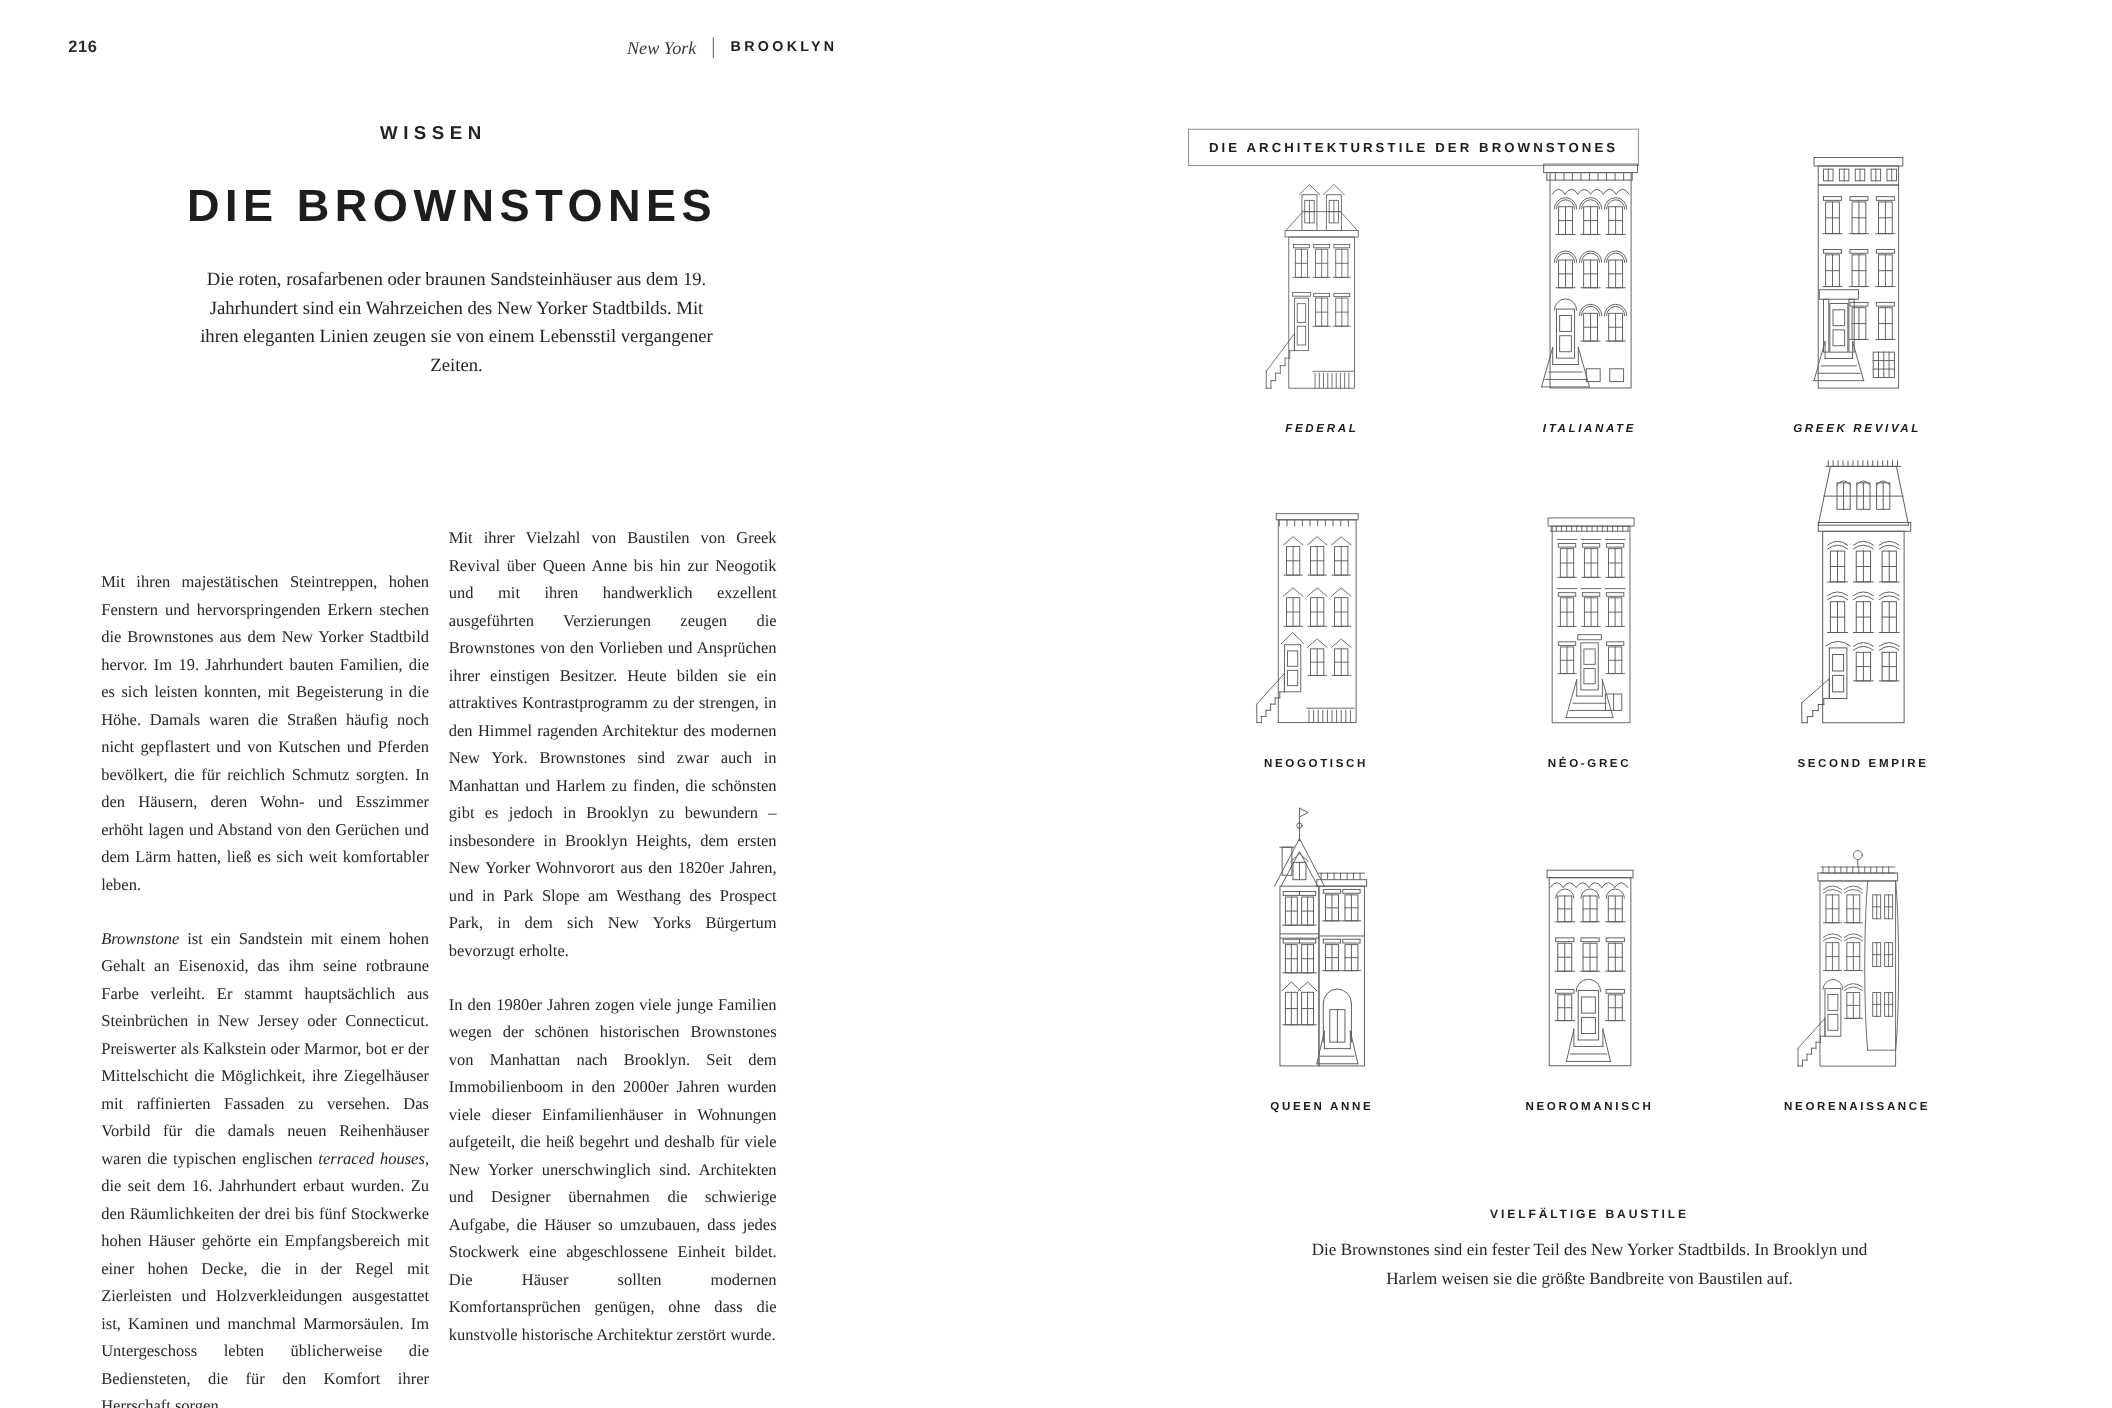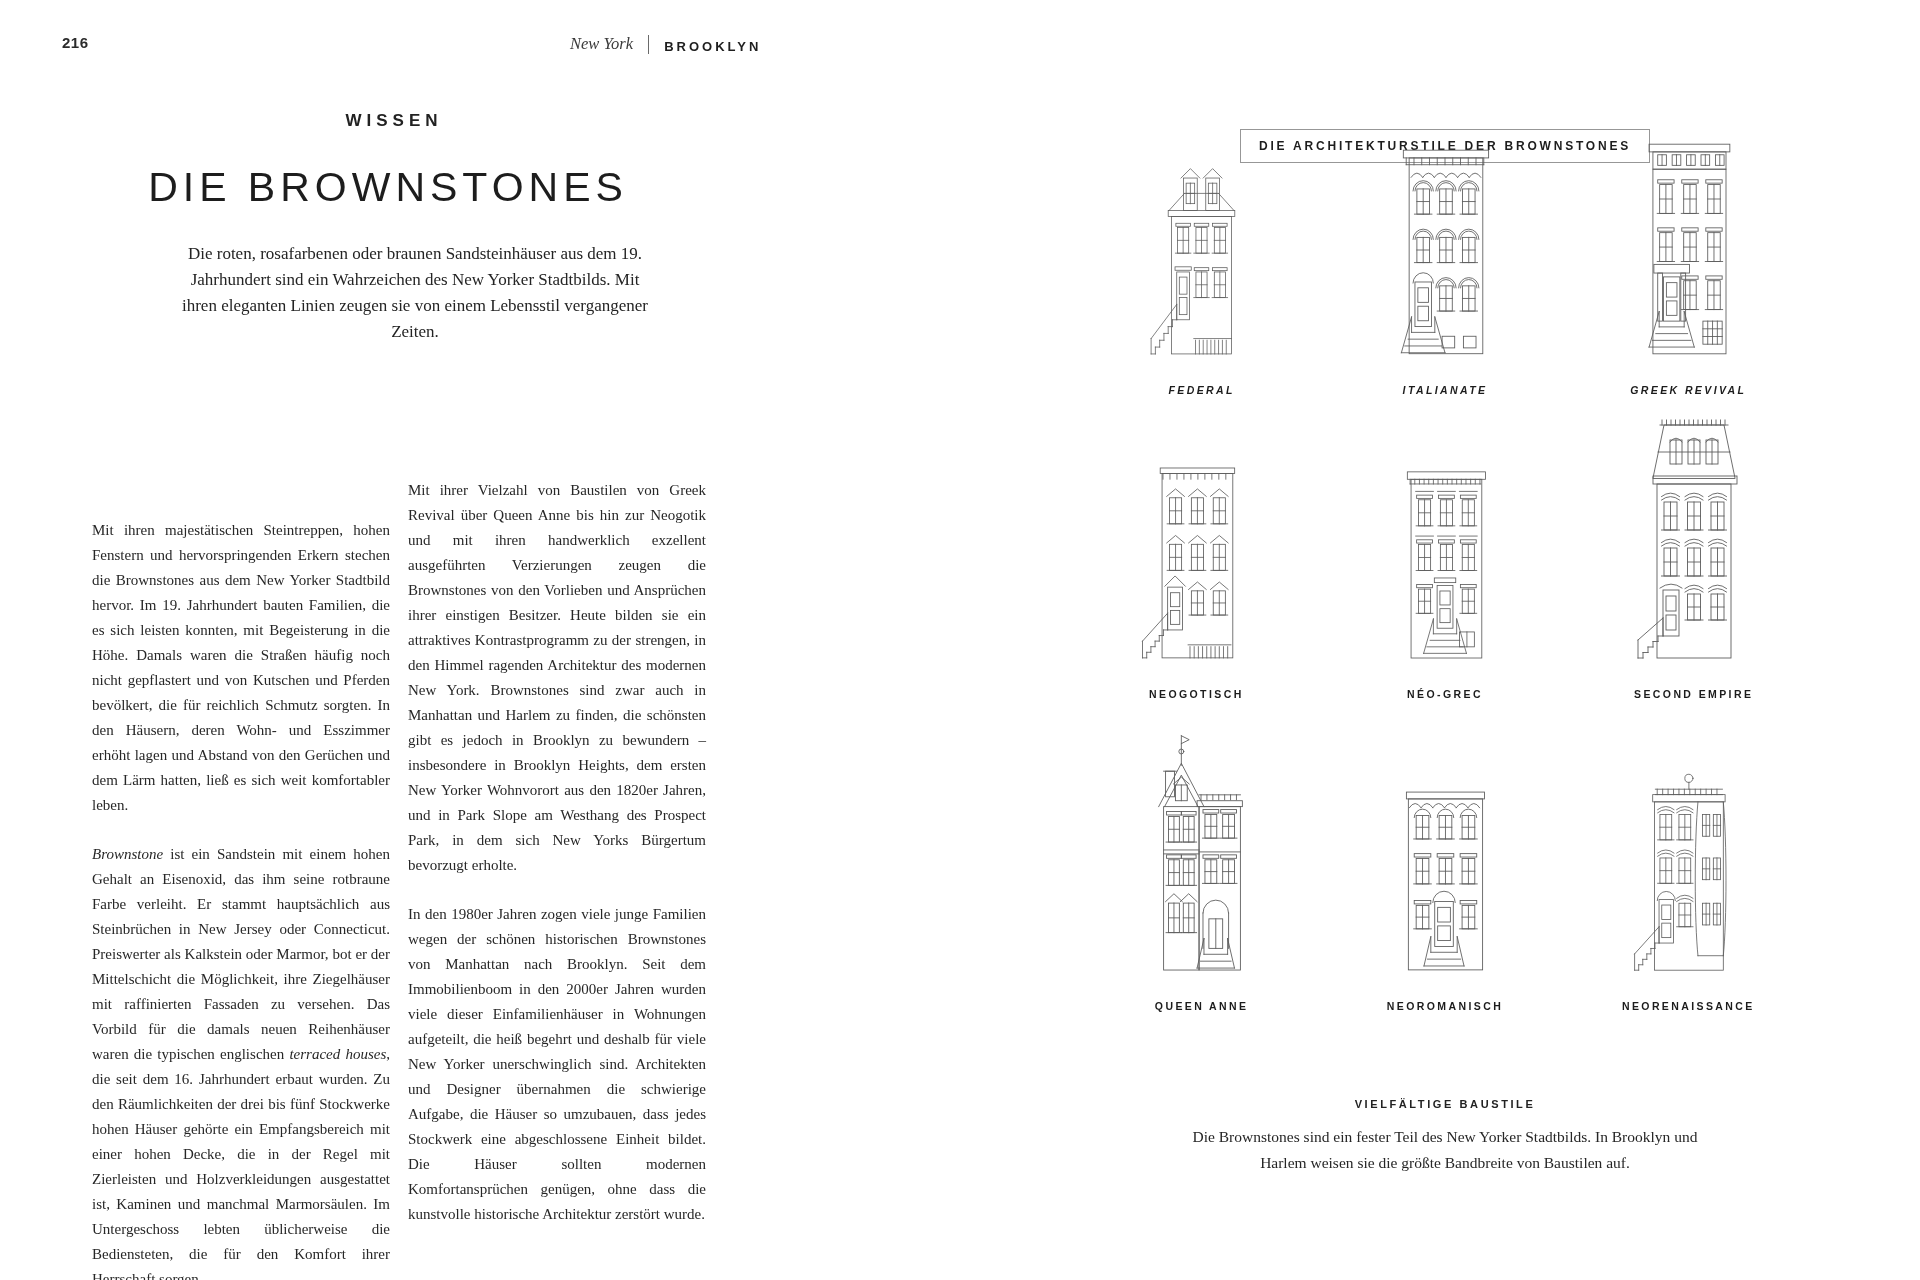--- a/index.html
+++ b/index.html
@@ -6,40 +6,40 @@
   body{
     width:1920px;height:1280px;position:relative;background:#ffffff;
     font-family:"Liberation Serif",serif;color:#2b2b2b;overflow:hidden;
     -webkit-font-smoothing:antialiased;
   }
   .sans{font-family:"Liberation Sans",sans-serif;}
   .abs{position:absolute;}
 
   
   .pagenum{left:62px;top:34px;font-size:15px;font-weight:700;letter-spacing:.5px;}
-  .running-head{left:570px;top:34px;display:flex;align-items:flex-end;gap:15px;}
+  .running-head{left:570px;top:34px;display:flex;align-items:flex-start;gap:15px;}
   .running-head .region{font-style:italic;font-size:16.5px;color:#3a3a3a;}
   .running-head .rule{width:1px;height:19px;background:#6a6a6a;}
   .running-head .city{font-size:13px;font-weight:600;letter-spacing:3px;color:#1e1e1e;}
 
   .kicker{left:80px;top:111px;width:628px;text-align:center;
           font-size:17px;font-weight:700;letter-spacing:5px;color:#222;}
-  .headline{left:74px;top:164px;width:628px;text-align:center;
-            font-size:41px;font-weight:400;letter-spacing:5px;color:#1d1d1d;white-space:nowrap;}
+  .headline{left:97px;top:164px;width:628px;text-align:center;
+            font-size:41px;font-weight:700;letter-spacing:5px;color:#1d1d1d;white-space:nowrap;}
   .intro{left:154px;top:241px;width:482px;text-align:center;
          font-size:17px;line-height:26px;color:#242424;margin-left:20px;}
 
   .bodycol{top:478px;width:298px;font-size:15px;line-height:25px;
            text-align:justify;color:#272727;}
   #col1{left:92px;margin-top:40px;} #col2{left:408px;}
   .bodycol p{margin:0 0 24px 0;}
   .bodycol em{font-style:italic;}
 
   
-  .boxtitle-wrap{left:1080px;top:129px;width:730px;text-align:center;}
+  .boxtitle-wrap{left:1080px;top:117px;width:730px;text-align:left;}
   .boxtitle{display:inline-block;border:1px solid #979797;padding:9px 18px;
             font-size:12px;font-weight:700;letter-spacing:2.8px;color:#1d1d1d;background:#fff;}
 
   .styles-grid{left:1080px;top:150px;width:730px;}
   .style-row{display:flex;}
   .style-cell{flex:1;display:flex;flex-direction:column;align-items:center;justify-content:flex-end;}
   .row1 .style-cell{height:246px;font-style:italic;}
   .row2{margin-top:54px;gap:16px;} .row2 .style-cell{height:250px;}
   .row3{margin-top:60px;} .row3 .style-cell{height:252px;}
   .style-label{margin-top:24px;font-family:"Liberation Sans",sans-serif;

